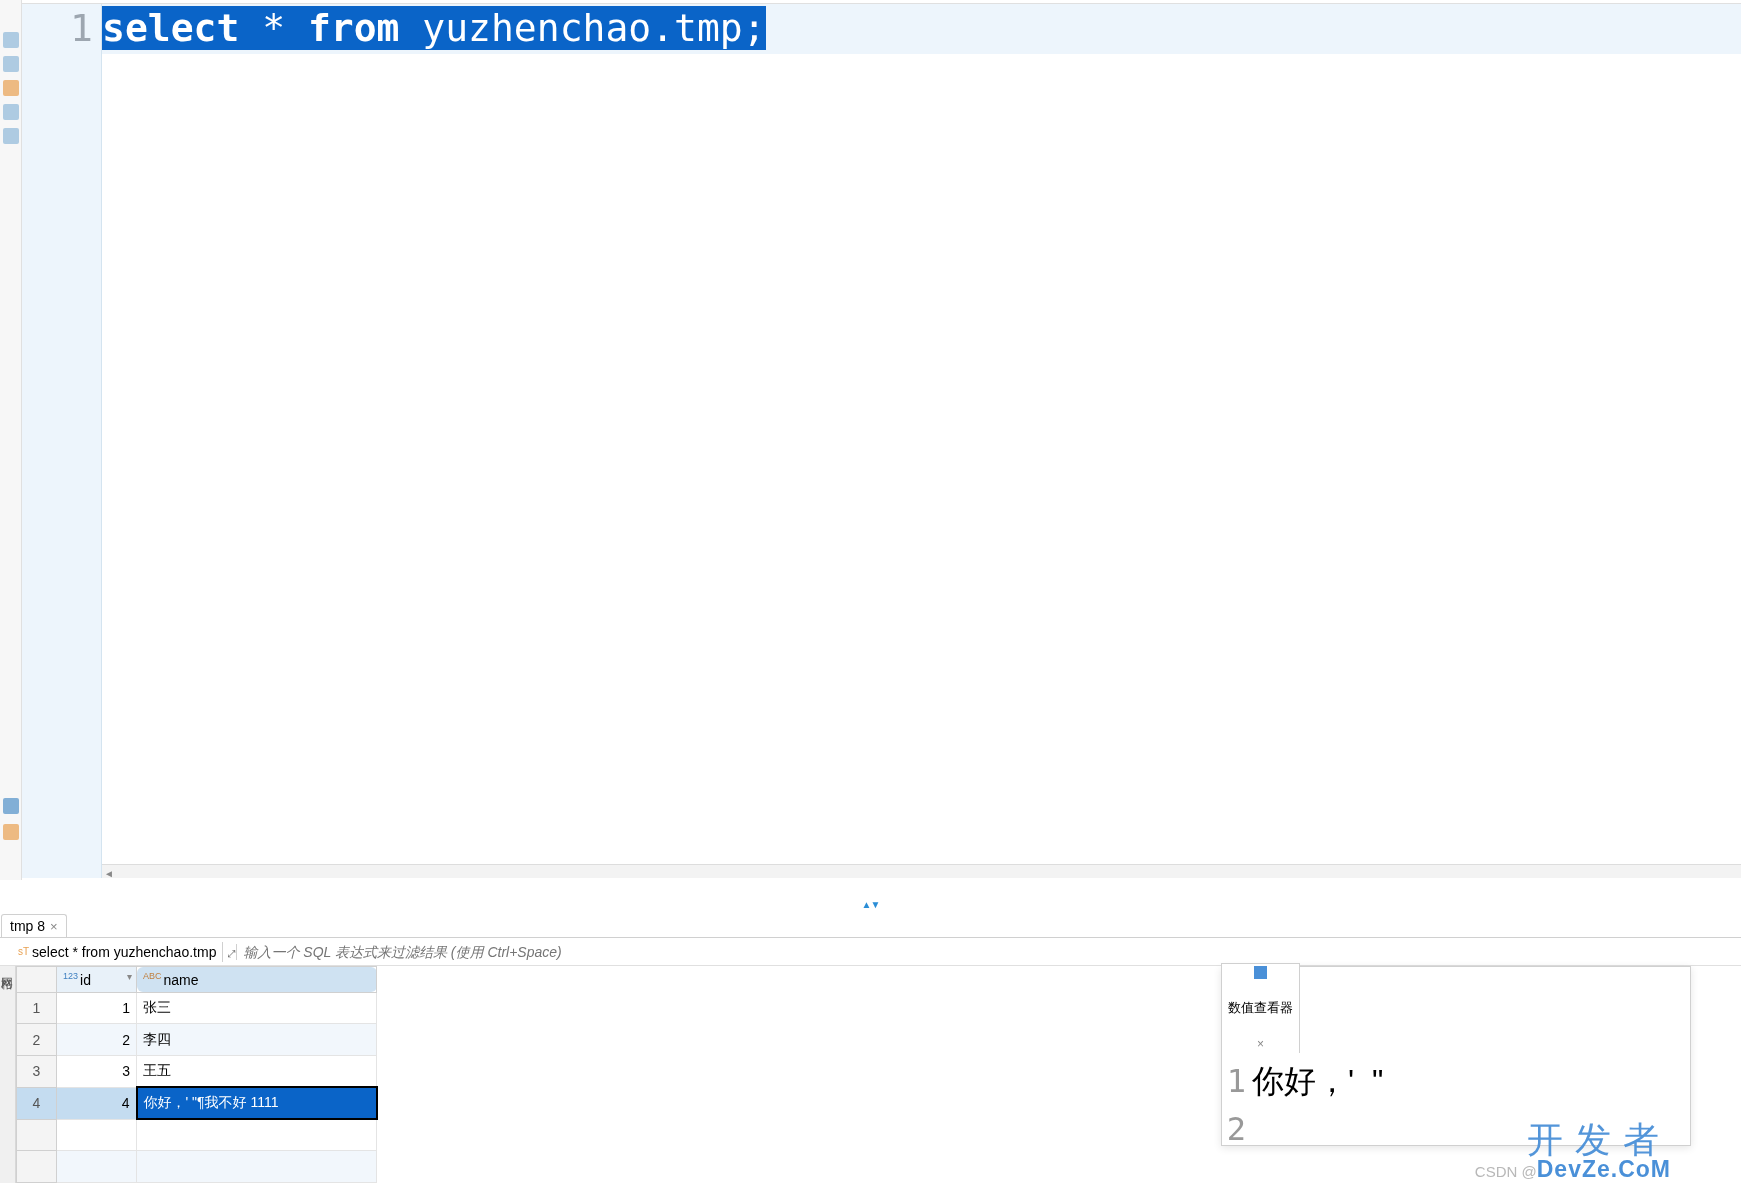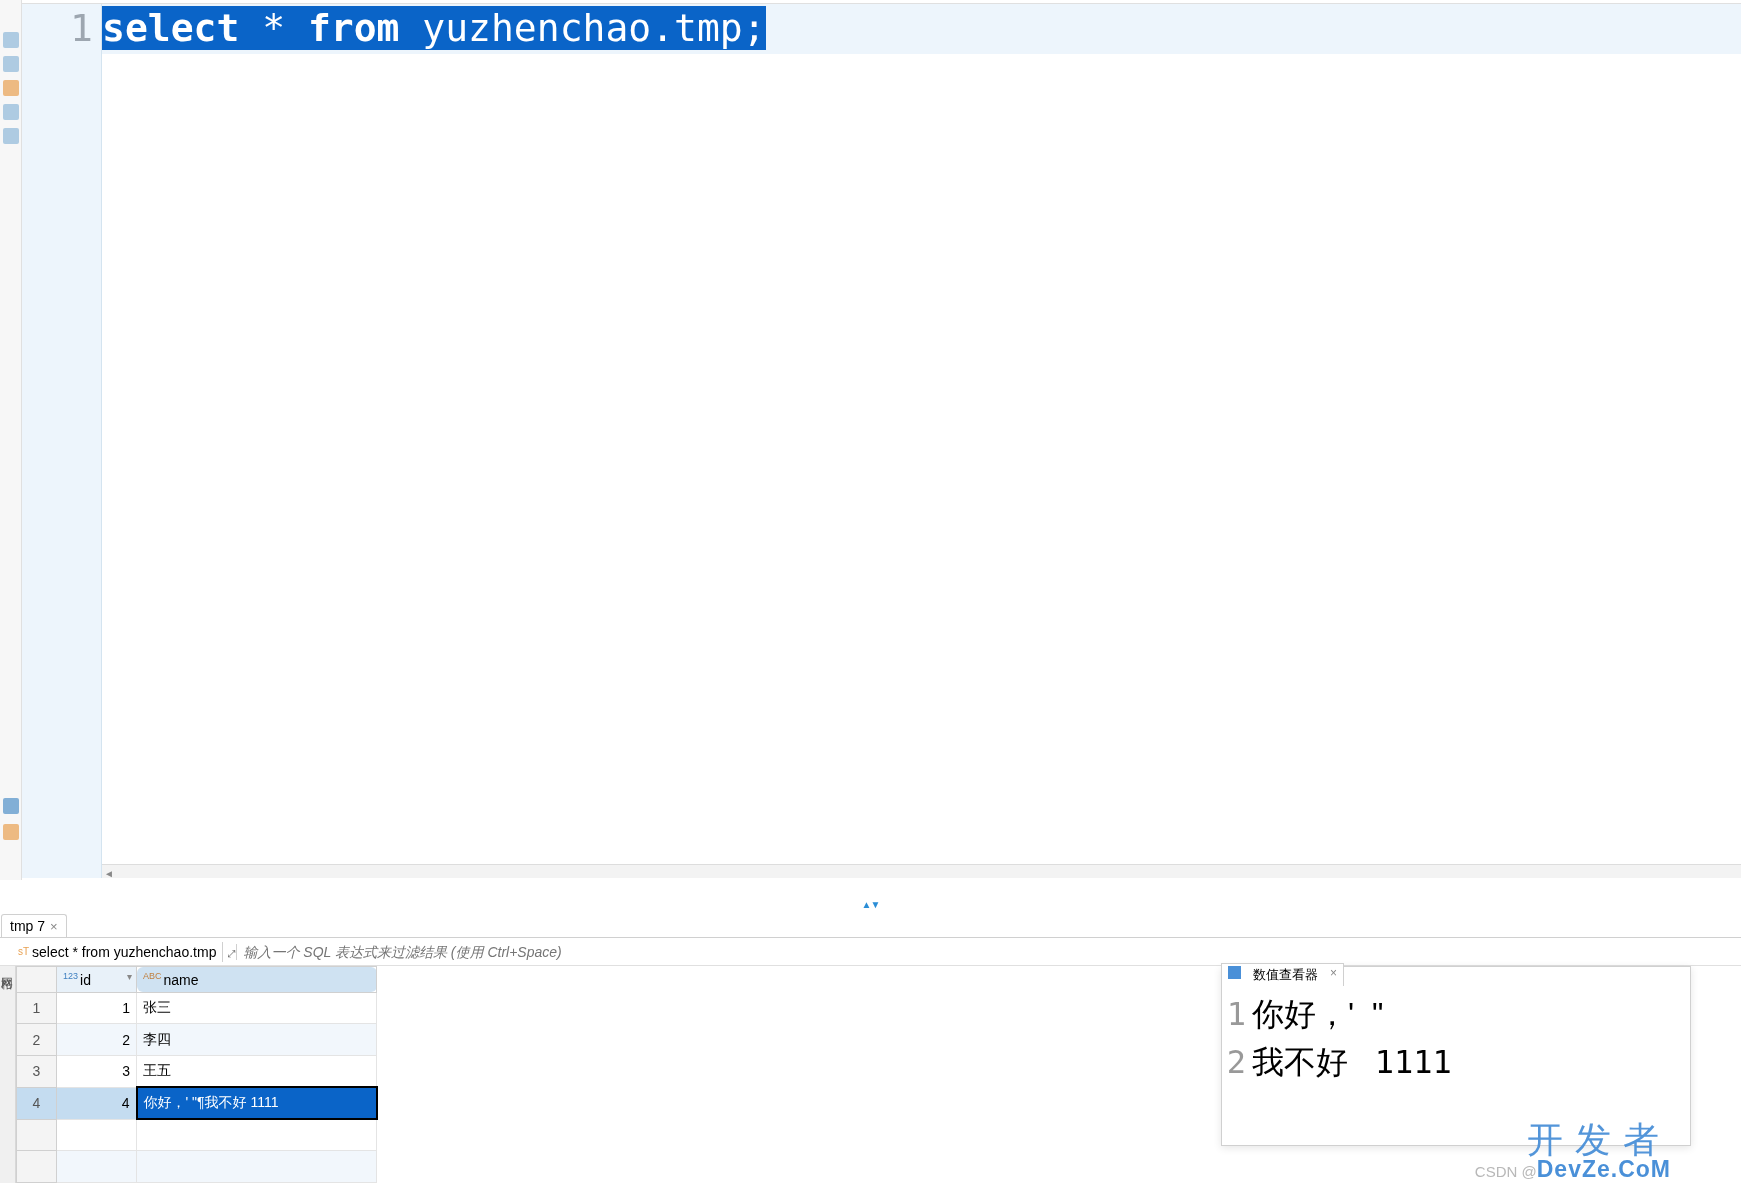--- a/index.html
+++ b/index.html
@@ -267,28 +267,30 @@
       right: 50px;
       top: 966px;
       width: 470px;
       height: 180px;
       background: #fff;
       border: 1px solid #d0d0d0;
       box-shadow: 0 2px 8px rgba(0,0,0,0.1);
     }
     .value-viewer-tab {
       display: inline-flex;
-      gap: 12px;
+      align-items: center;
+      gap: 20px;
       background: #fff;
       border: 1px solid #d0d0d0;
       border-bottom: none;
       padding: 2px 6px;
       font-size: 13px;
       margin-top: -23px;
       margin-left:-1px;
+      flex-direction:column;
     }
     .value-viewer-tab .vv-icon {
       width: 13px; height: 13px;
       background: #4a90d8;
       display: inline-block;
     }
     .value-viewer-tab .tab-close {
       color: #888;
       font-size: 12px;
     }
@@ -354,21 +356,21 @@
     </div>
   </div>
 </div>
 
 <div class="splitter">
   <span class="splitter-grip">▲▼</span>
 </div>
 
 <div class="result-tab-bar">
   <div class="result-tab">
-    <span>tmp 7</span>
+    <span>tmp 8</span>
     <span class="tab-close">×</span>
   </div>
 </div>
 
 <div class="results-control-row">
   <span class="sT-indicator">sT</span>
   <span class="query-label">select * from yuzhenchao.tmp</span>
   <span class="expand-icon-box"><span class="expand-icon-svg">⤢</span></span>
   <input class="filter-input" placeholder="输入一个 SQL 表达式来过滤结果 (使用 Ctrl+Space)" style="">
 </div>
@@ -429,21 +431,20 @@
     <span>数值查看器</span>
     <span class="tab-close">×</span>
   </div>
   <div class="value-viewer-body">
     <div class="vv-gutter">
       <div class="vv-line">1</div>
       <div class="vv-line">2</div>
     </div>
     <div>
       <div class="vv-line">你好，'  "</div>
-      <div class="vv-line"><span>我不好   </span><span class="vv-num">1111</span></div>
     </div>
   </div>
 </div>
 
 <div class="watermark1">开发者</div>
 <div class="watermark2">
   <span>CSDN @</span><span class="tail">DevZe.CoM</span>
 </div>
 
 </body></html>

